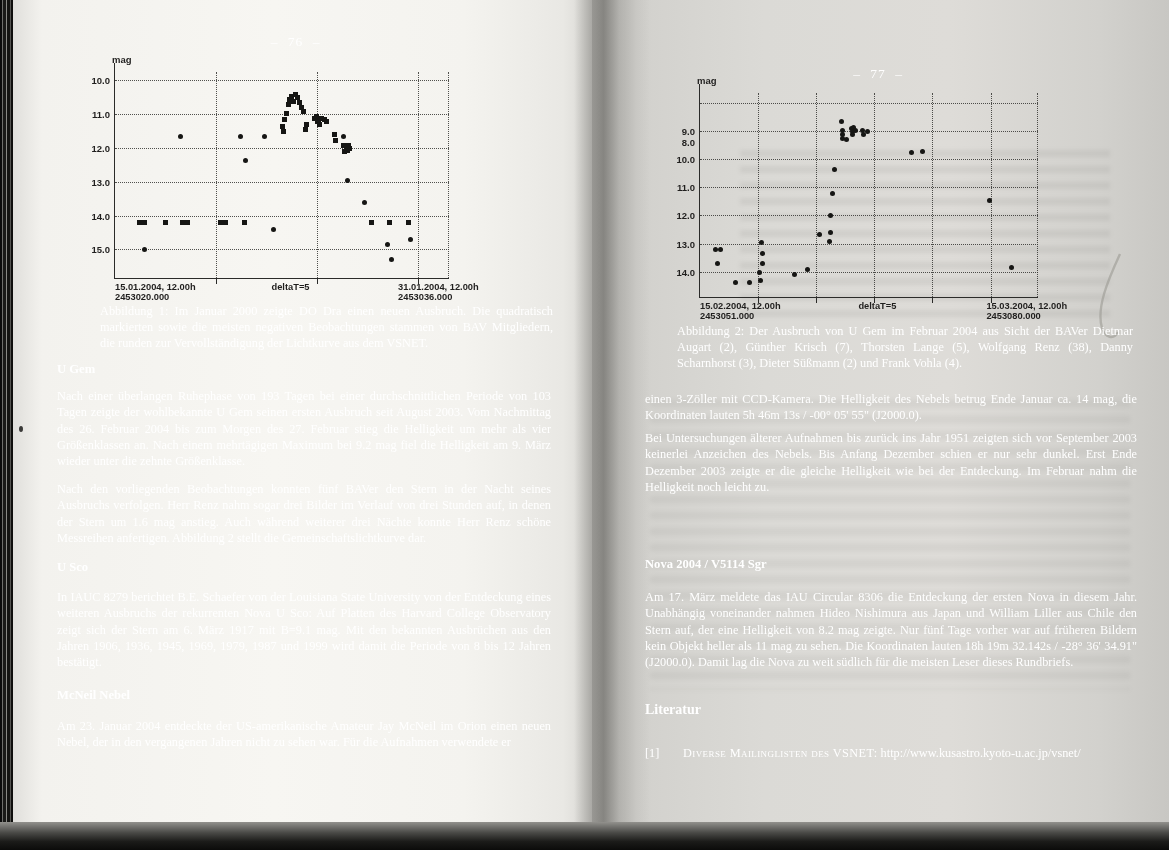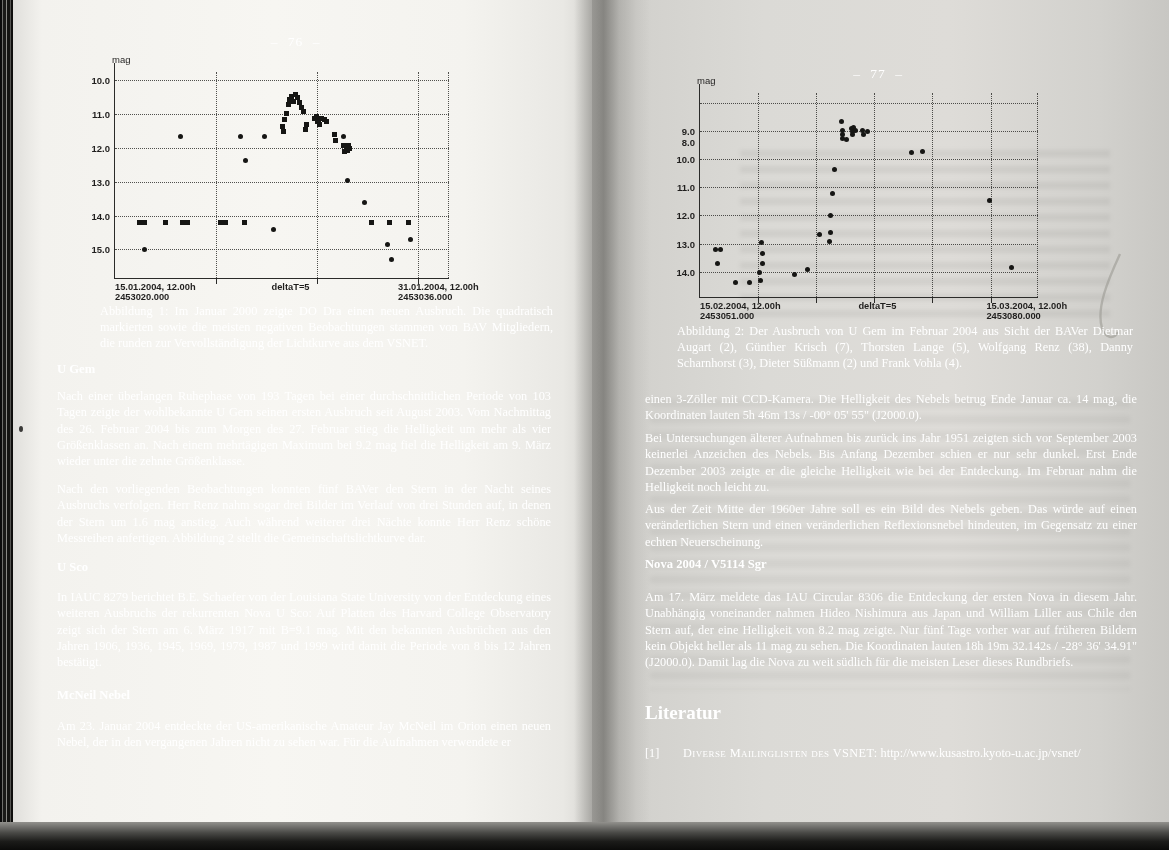--- a/index.html
+++ b/index.html
@@ -17,35 +17,35 @@
   .ghost{position:absolute;filter:blur(2px);pointer-events:none;
     background:repeating-linear-gradient(to bottom,rgba(115,114,110,.9) 0 7px,rgba(115,114,110,0) 7px 16px);}
   .speck{position:absolute;background:#3a3a38;border-radius:50%;}
   .penmark{position:absolute;opacity:.55;}
 
   .serif{font-family:Liberation Serif, serif;color:#ffffff;}
   .page-num{position:absolute;font-size:13.5px;word-spacing:5px;text-align:center;letter-spacing:1px;}
   .heading{position:absolute;font-weight:bold;font-size:12.6px;white-space:nowrap;}
   .par{position:absolute;font-size:12.3px;line-height:16.3px;text-align:justify;}
   .caption{position:absolute;font-size:12.3px;line-height:16.2px;text-align:justify;}
-  .lit-heading{position:absolute;font-weight:bold;font-size:19px;}
+  .lit-heading{position:absolute;font-weight:bold;font-size:14px;}
   .ref-row{position:absolute;font-size:12.3px;display:flex;}
   .ref-marker{width:38px;flex:none;}
   .sc{font-variant:small-caps;letter-spacing:.4px;}
 
   .chart{position:absolute;}
   .grid-h{position:absolute;left:0;right:-1px;height:0;border-top:1px dotted rgba(50,50,48,.85);}
   .grid-v{position:absolute;top:0;bottom:0;width:0;border-left:1px dotted rgba(50,50,48,.85);}
   .axis-y{position:absolute;left:-1px;top:-9px;bottom:0;width:0;border-left:1.6px solid #2b2b29;}
   .axis-x{position:absolute;left:-1px;right:-1px;bottom:-1px;height:0;border-top:1.6px solid #2b2b29;}
   .xtick{position:absolute;bottom:-6px;height:6px;width:0;border-left:1.2px solid #2b2b29;}
   .ytick-label{position:absolute;left:-36px;width:31px;text-align:right;
     font-family:"Liberation Sans",sans-serif;font-size:9.5px;font-weight:bold;color:#201f1e;}
   .mag-label{position:absolute;top:-18px;left:-3px;font-family:"Liberation Sans",sans-serif;
-    font-size:9.5px;font-weight:normal;color:#201f1e;}
+    font-size:9.5px;font-weight:bold;color:#201f1e;}
   .xlab{position:absolute;font-family:"Liberation Sans",sans-serif;font-size:9.3px;font-weight:bold;
     color:#201f1e;white-space:nowrap;}
   .xlab.row1{top:calc(100% + 4px);}
   .xlab.row2{top:calc(100% + 14px);}
   .pt{position:absolute;background:#161614;}
   .pt.square{width:5px;height:5px;}
   .pt.dot{width:5px;height:5px;border-radius:50%;}
 </style>
 </head>
 <body>
@@ -232,21 +232,20 @@
       <div class="pt dot" style="left: calc(62.7586% - 2px); top: calc(28.9655% - 2px);"></div>
       <div class="pt dot" style="left: calc(65.8621% - 2px); top: calc(28.2759% - 2px);"></div>
       <div class="pt dot" style="left: calc(85.8621% - 2px); top: calc(52.4138% - 2px);"></div>
       <div class="pt dot" style="left: calc(92.4138% - 2px); top: calc(85.5172% - 2px);"></div>
     </div>
 
   <div class="serif caption" style="left:677px;top:323px;width:456px;">Abbildung 2: Der Ausbruch von U Gem im Februar 2004 aus Sicht der BAVer Dietmar Augart (2), Günther Krisch (7), Thorsten Lange (5), Wolfgang Renz (38), Danny Scharnhorst (3), Dieter Süßmann (2) und Frank Vohla (4).</div>
 
   <div class="serif par" style="left:645px;top:391px;width:492px;">einen 3-Zöller mit CCD-Kamera. Die Helligkeit des Nebels betrug Ende Januar ca. 14 mag, die Koordinaten lauten 5h 46m 13s / -00° 05' 55" (J2000.0).</div>
   <div class="serif par" style="left:645px;top:430px;width:492px;">Bei Untersuchungen älterer Aufnahmen bis zurück ins Jahr 1951 zeigten sich vor September 2003 keinerlei Anzeichen des Nebels. Bis Anfang Dezember schien er nur sehr dunkel. Erst Ende Dezember 2003 zeigte er die gleiche Helligkeit wie bei der Entdeckung. Im Februar nahm die Helligkeit noch leicht zu.</div>
-  <div class="serif par" style="left:645px;top:501px;width:492px;">Aus der Zeit Mitte der 1960er Jahre soll es ein Bild des Nebels geben. Das würde auf einen veränderlichen Stern und einen veränderlichen Reflexionsnebel hindeuten, im Gegensatz zu einer echten Neuerscheinung.</div>
 
   <div class="serif heading" style="left:645px;top:557px;">Nova 2004 / V5114 Sgr</div>
   <div class="serif par" style="left:645px;top:589px;width:492px;">Am 17. März meldete das IAU Circular 8306 die Entdeckung der ersten Nova in diesem Jahr. Unabhängig voneinander nahmen Hideo Nishimura aus Japan und William Liller aus Chile den Stern auf, der eine Helligkeit von 8.2 mag zeigte. Nur fünf Tage vorher war auf früheren Bildern kein Objekt heller als 11 mag zu sehen. Die Koordinaten lauten 18h 19m 32.142s / -28° 36' 34.91" (J2000.0). Damit lag die Nova zu weit südlich für die meisten Leser dieses Rundbriefs.</div>
 
   <div class="serif lit-heading" style="left:645px;top:702px;">Literatur</div>
   <div class="serif ref-row" style="left:645px;top:746px;width:492px;">
     <span class="ref-marker">[1]</span>
     <span><span class="sc">Diverse Mailinglisten des VSNET:</span><span> http://www.kusastro.kyoto-u.ac.jp/vsnet/</span></span>
   </div>
 

